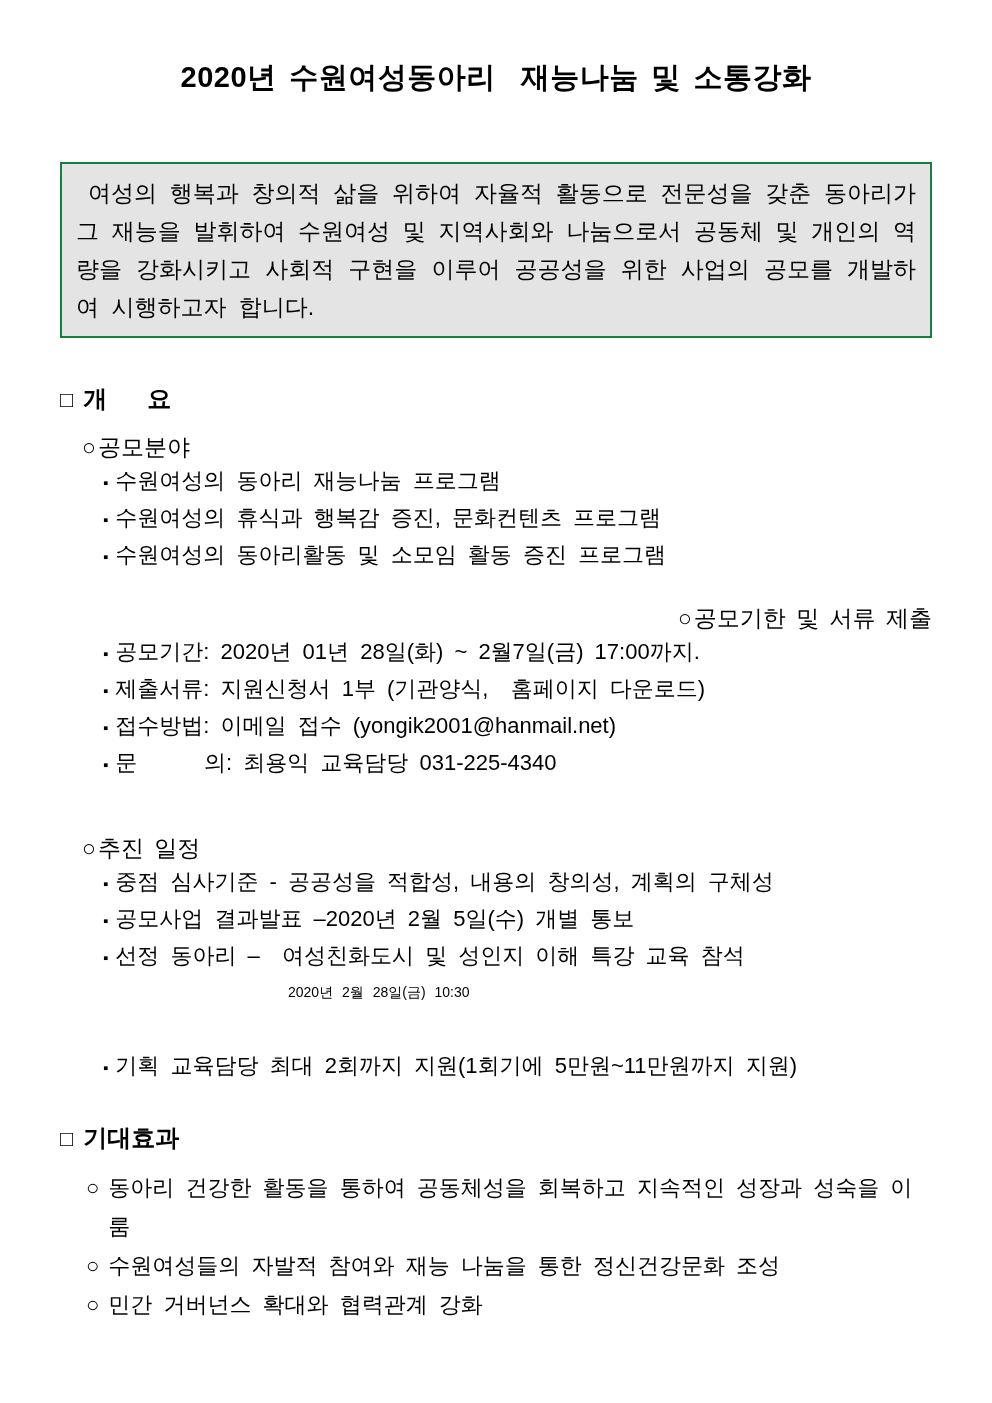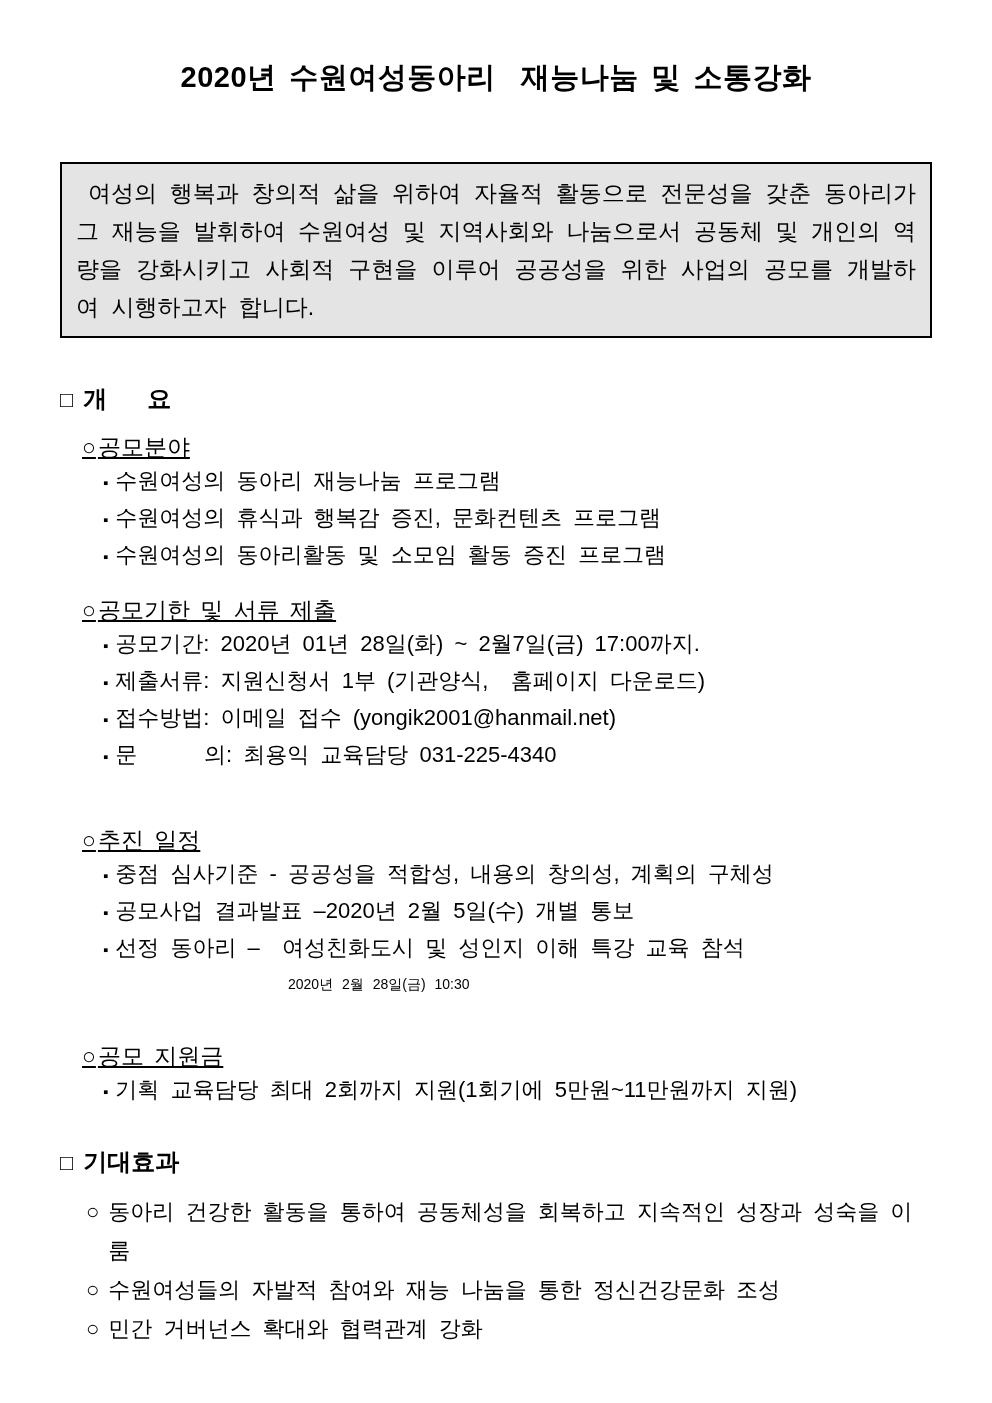--- a/index.html
+++ b/index.html
@@ -28,21 +28,21 @@
     font-size: 29px;
     font-weight: bold;
     line-height: 50px;
     letter-spacing: 0.5px;
     word-spacing: 4px;
   }
 
   
   .intro-box {
     margin-top: 60px;
-    border: 2px solid #000000;
+    border: 2px solid #15803d;
     background: #e4e4e4;
     padding: 10px 14px;
   }
   .intro-box p {
     margin: 0;
     font-size: 23px;
     line-height: 38px;
     text-align: justify;
     text-indent: 12px;
     word-spacing: 6px;
@@ -63,25 +63,24 @@
   }
   .sec-overview { margin-top: 46px; }
   .sec-effects  { margin-top: 38px; }
 
   
   .group-title {
     font-size: 23px;
     line-height: 32px;
     padding-left: 22px;
     word-spacing: 4px;
-    text-decoration: underline;
   }
   .group-title .circle { margin-right: 2px; }
   .g0 { margin-top: 16px; }
-  .g1 { margin-top: 20px; }
+  .g1 { margin-top: 28px; text-align: right; }
   .g2 { margin-top: 50px; }
   .g3 { margin-top: 38px; }
 
   
   .item {
     display: flex;
     align-items: baseline;
     padding-left: 43px;
     font-size: 22px;
     line-height: 35px;
@@ -186,23 +185,20 @@
         <span class="pre">공모사업 결과발표 –2020년 2월 5일(수) 개별 통보</span>
       </div>
       <div class="item">
         <span class="sq">▪</span>
         <span class="pre">선정 동아리 –  여성친화도시 및 성인지 이해 특강 교육 참석</span>
       </div>
       <div class="continuation pre">2020년 2월 28일(금) 10:30</div>
     </div>
 
     <div class="group g3">
-      <div class="group-title">
-        <span class="circle">○</span><span class="pre">공모 지원금</span>
-      </div>
       <div class="item">
         <span class="sq">▪</span>
         <span class="pre">기획 교육담당 최대 2회까지 지원(1회기에 5만원~11만원까지 지원)</span>
       </div>
     </div>
 
     <div class="sec-heading sec-effects">
       <span class="marker">□</span>
       <span class="pre">기대효과</span>
     </div>

